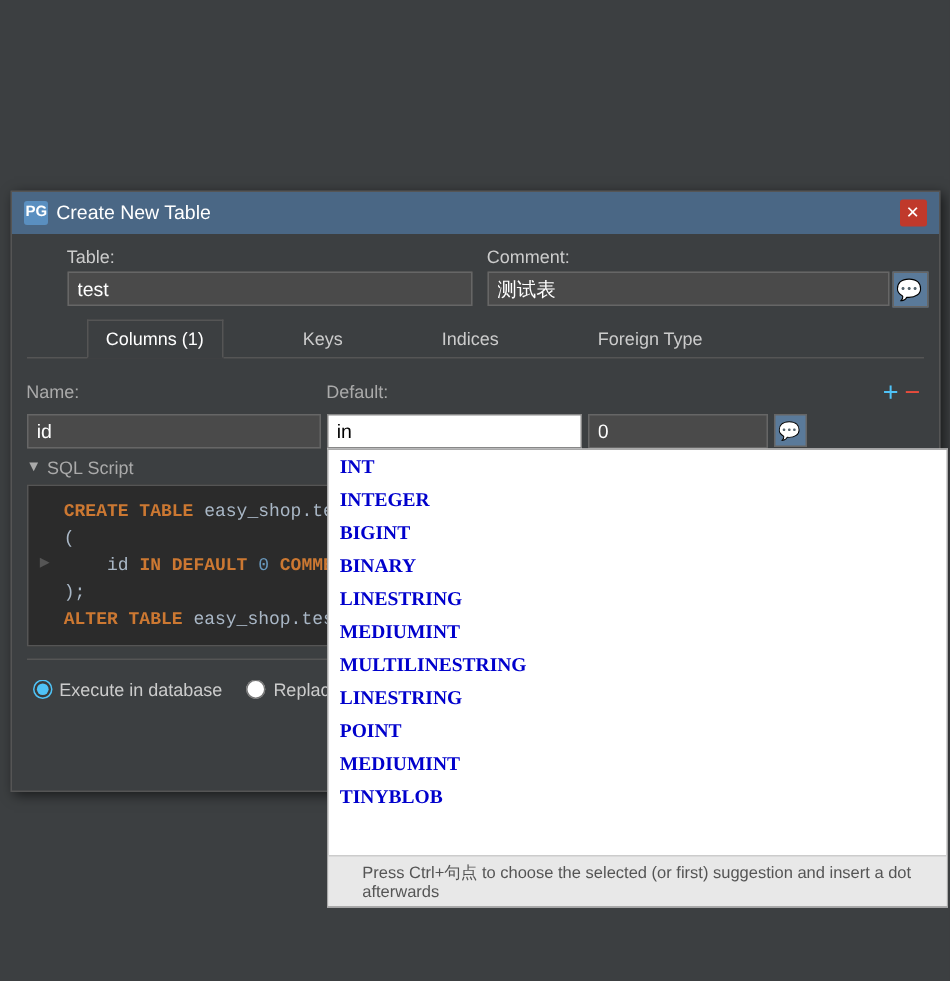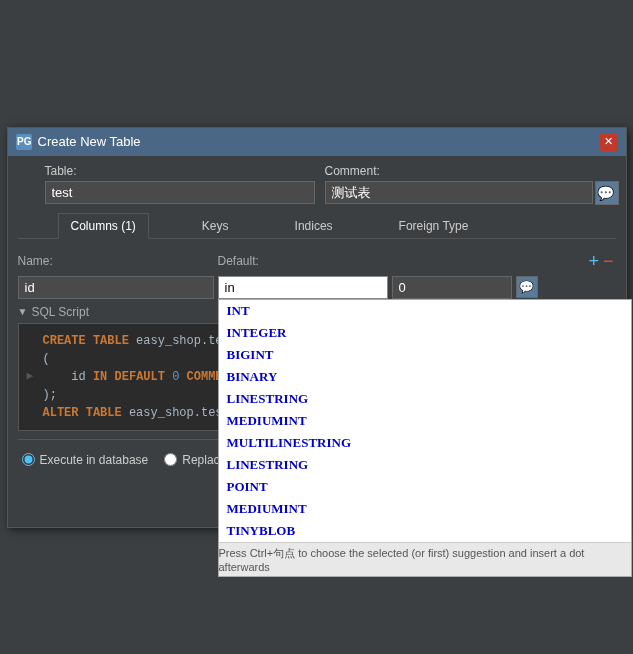--- a/index.html
+++ b/index.html
@@ -249,24 +249,25 @@
     }
 
     .autocomplete-item.keyword {
       color: #0000cc;
       font-weight: bold;
       font-family: Liberation Serif, serif;
     }
 
     .autocomplete-hint {
       background: #e8e8e8;
-      padding: 3px 0;
+      padding: 3px 23px;
       color: #555;
       font-size: 11px;
       border-top: 1px solid #ccc;
+      margin-top: 28px;
     }
 
     
     .sql-section {
       margin-top: 6px;
     }
 
     .sql-toggle {
       display: flex;
       align-items: center;

